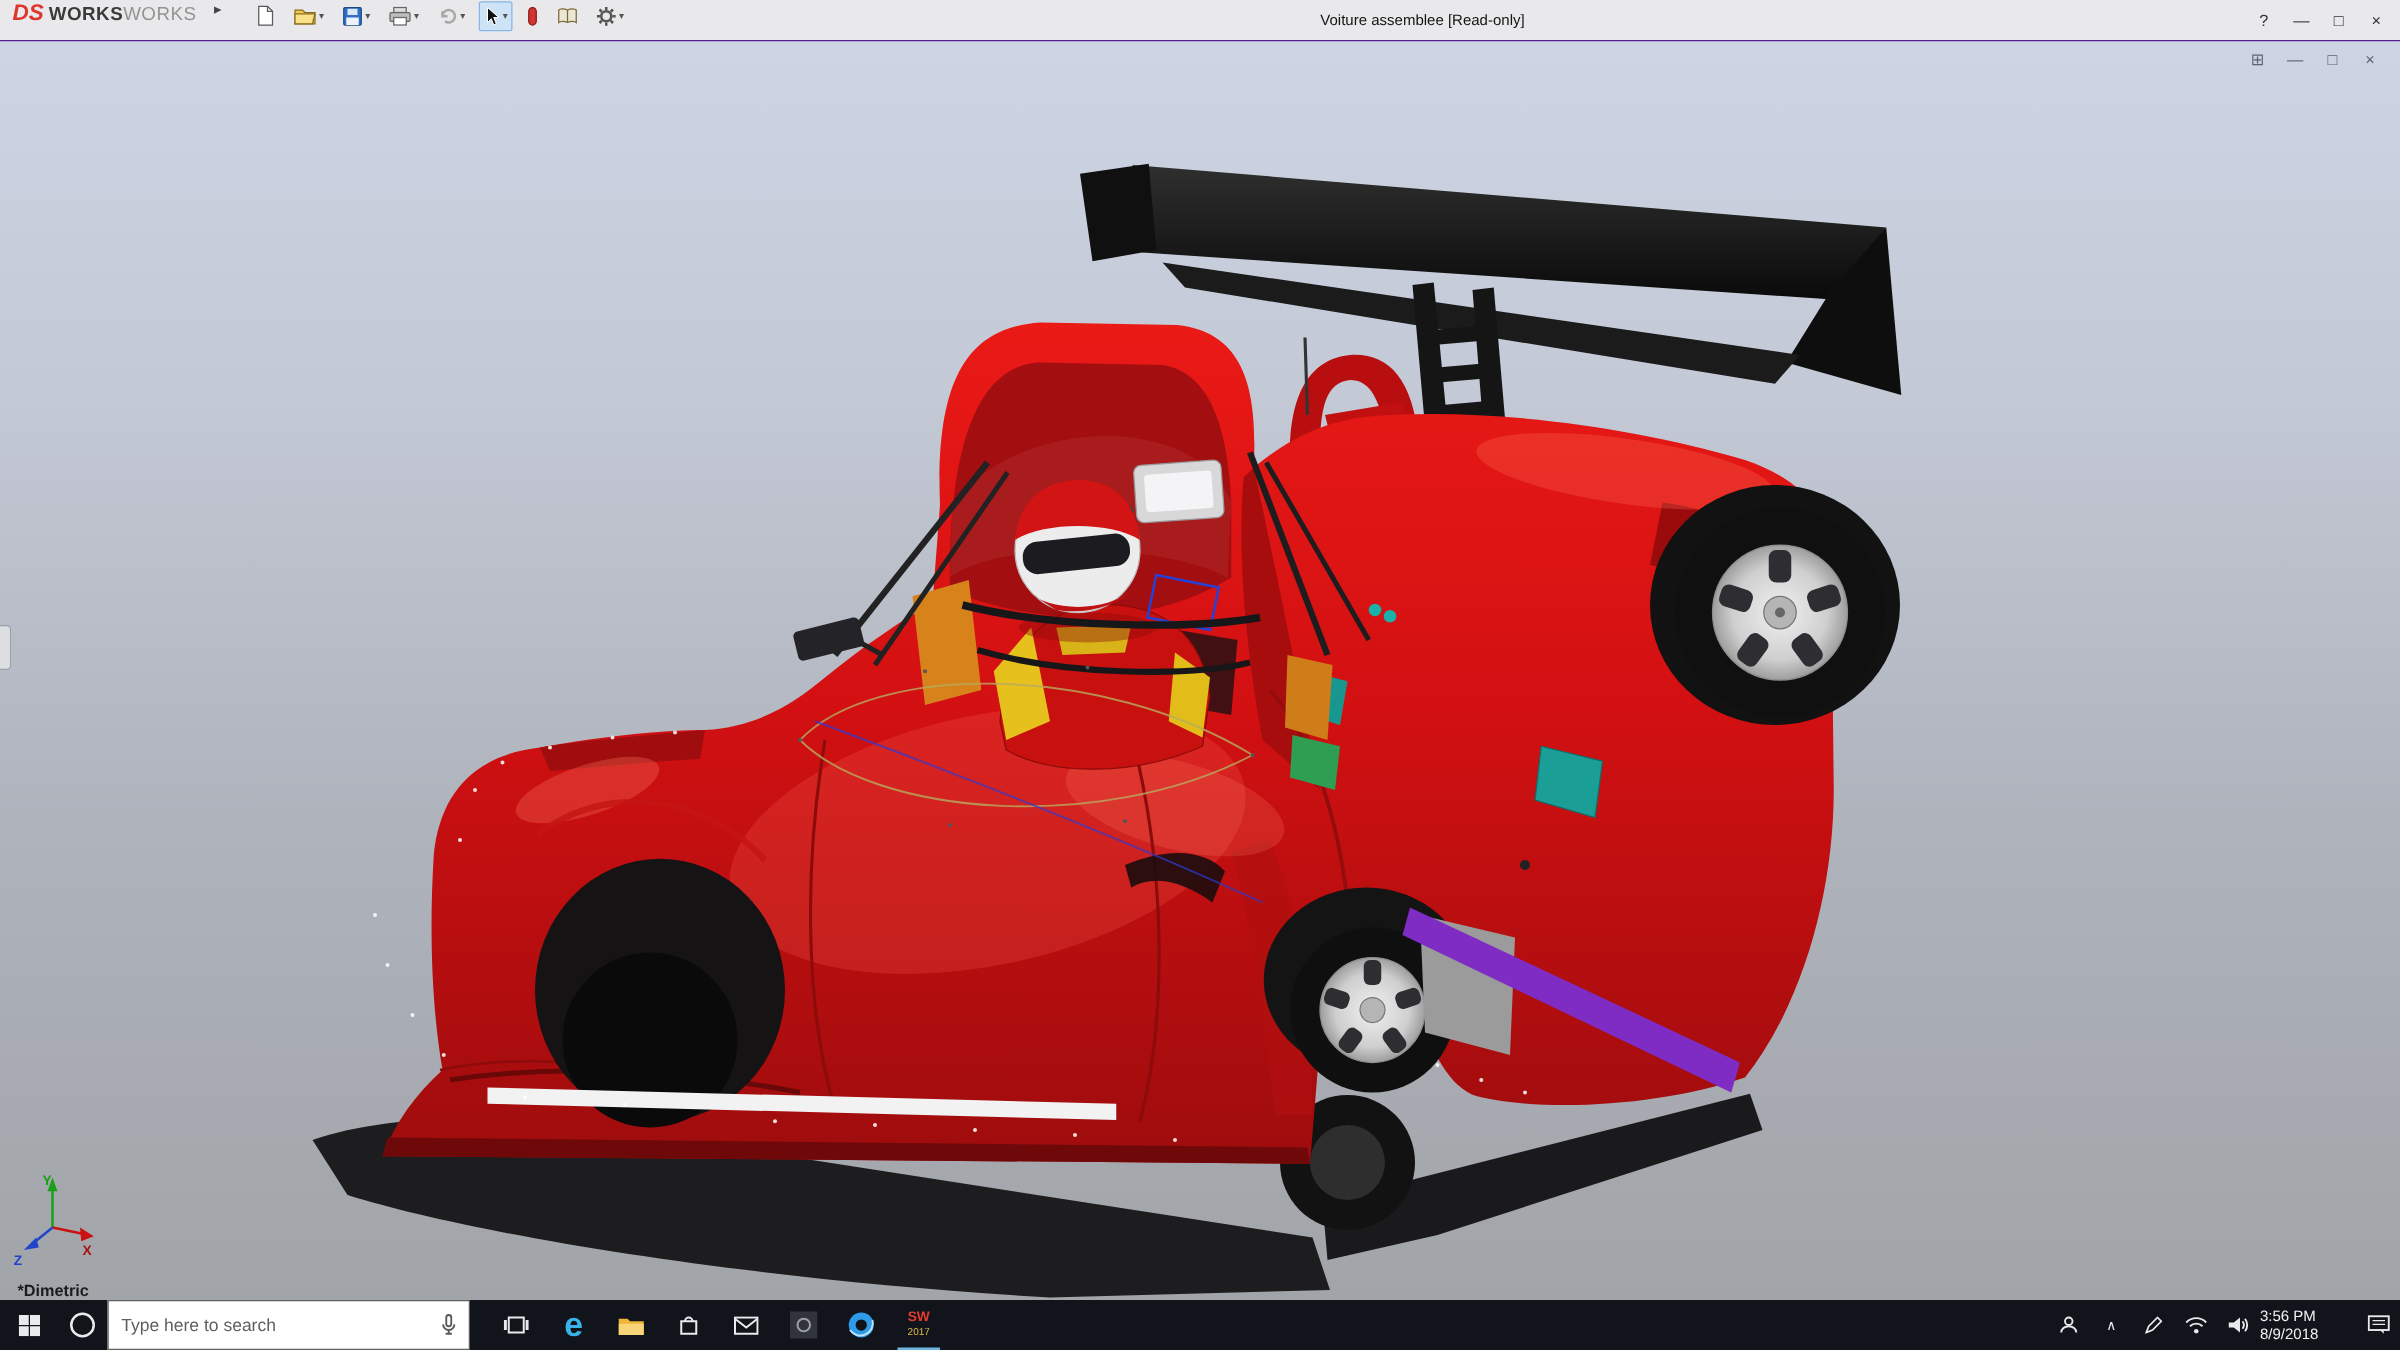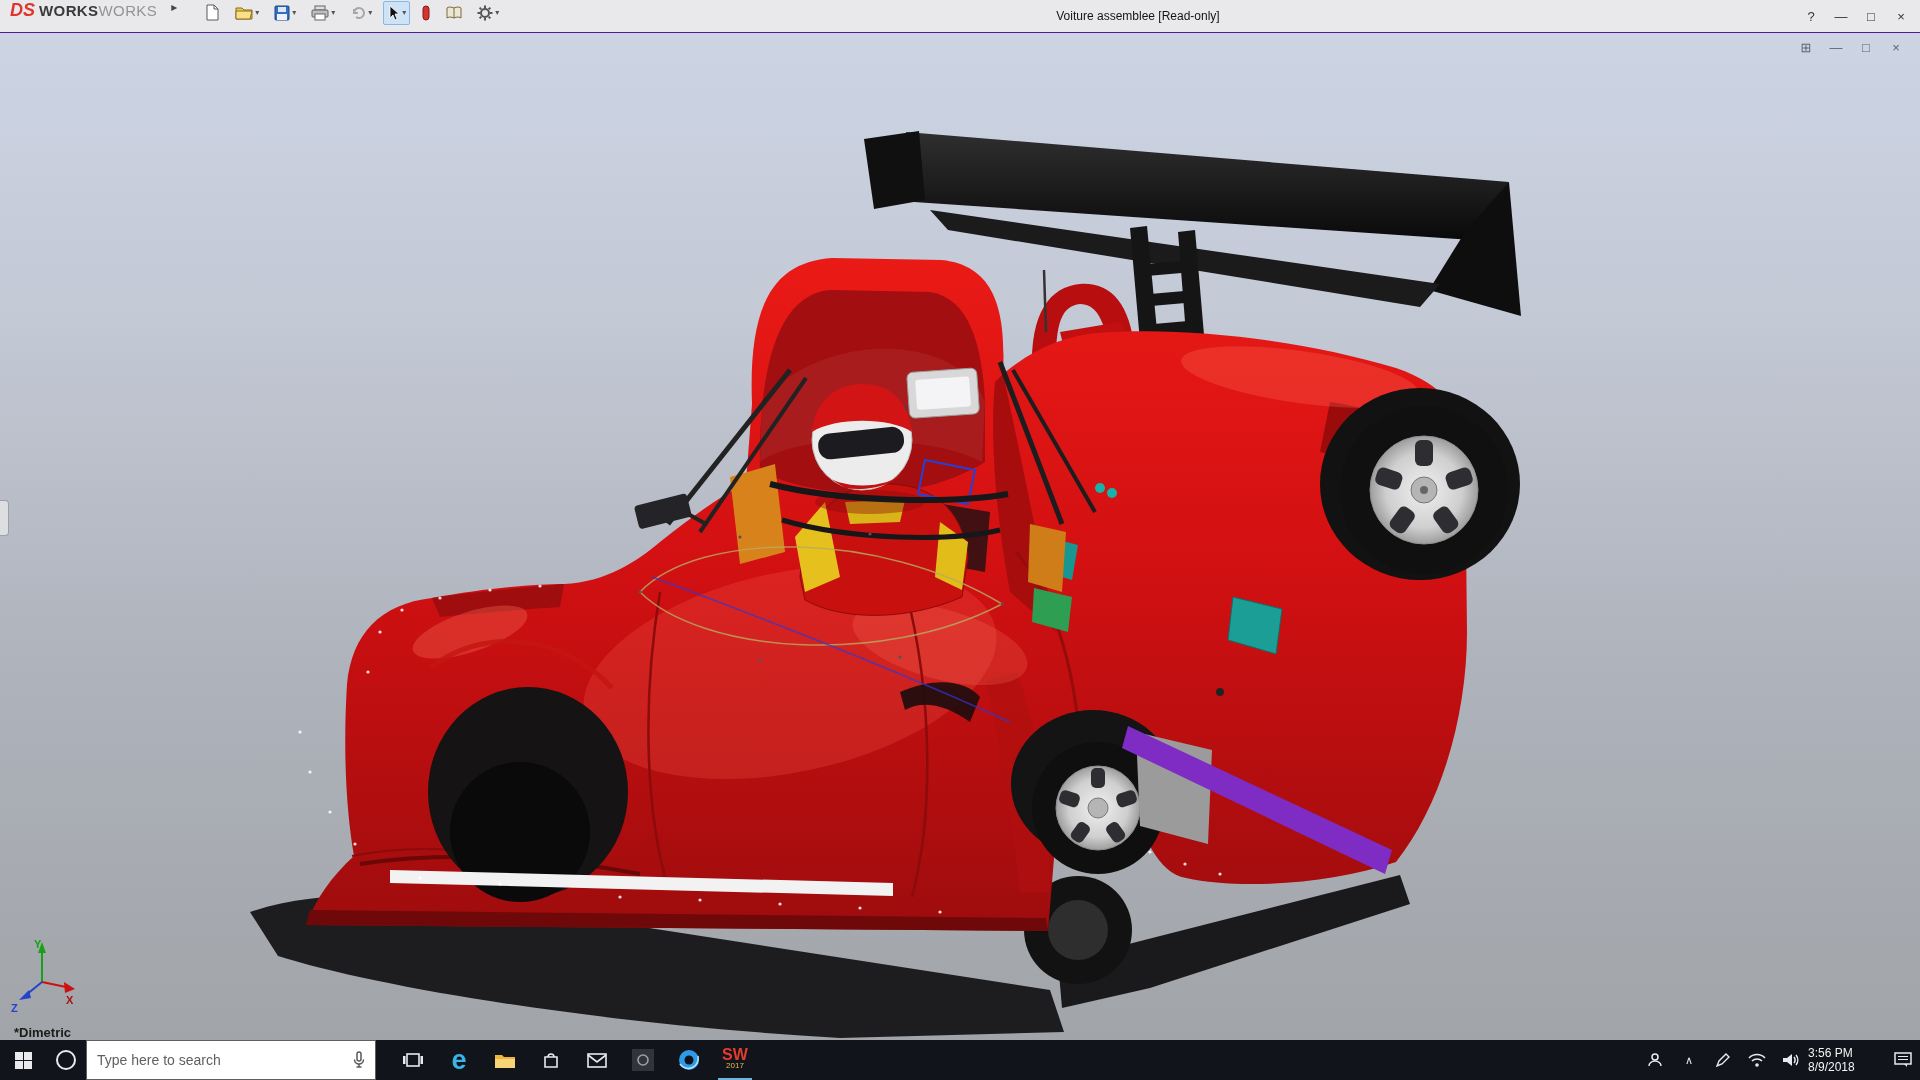--- a/index.html
+++ b/index.html
@@ -38,21 +38,21 @@
   
   .taskbar{position:absolute;left:0;top:1040px;width:1920px;height:40px;background:#11141a;
            display:flex;align-items:center;z-index:40;}
   .tb-slot{width:46px;height:40px;display:flex;align-items:center;justify-content:center;position:relative;}
   .search{width:290px;height:40px;background:#ffffff;display:flex;align-items:center;
           padding:5px 10px;box-sizing:border-box;border:1px solid #5f5f5f;}
   .search-text{color:#5f5f5f;font-size:14px;flex:1;}
   .apps{display:flex;align-items:center;margin-left:14px;}
   .edge-e{font-weight:700;font-size:27px;color:#3ab3e8;line-height:27px;}
   .sw-tile{display:flex;flex-direction:column;align-items:center;line-height:11px;}
-  .sw-line1{color:#e23c30;font-weight:800;font-size:16px;}
+  .sw-line1{color:#e23c30;font-weight:800;font-size:11px;}
   .sw-line2{color:#e2bd4a;font-size:8px;}
   .app-underline{position:absolute;left:6px;right:6px;bottom:0;height:2px;background:#6fb3e0;}
   .tray{margin-left:auto;display:flex;align-items:center;}
   .tray .tb-slot{width:34px;}
   .chevron{color:#e8eaed;font-size:11px;}
   .clock{text-align:left;color:#f2f2f2;font-size:12px;line-height:14px;width:78px;}
 </style>
 </head>
 <body>
 

